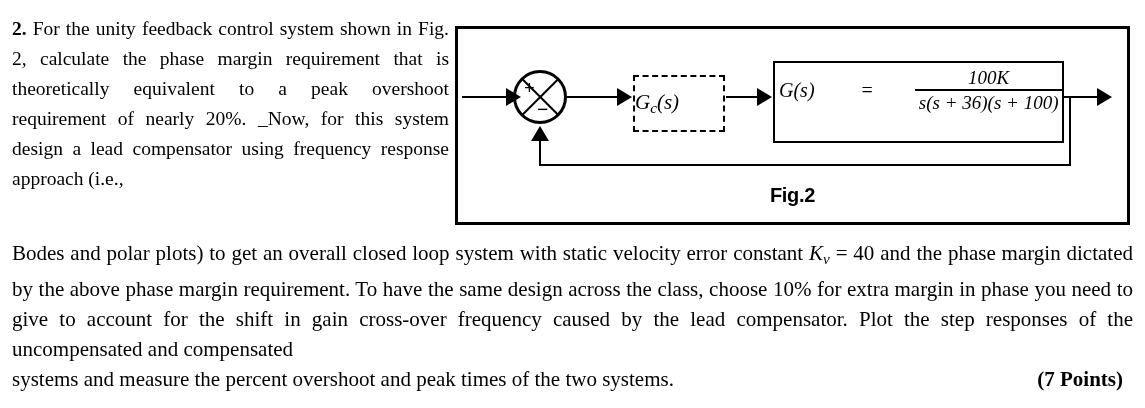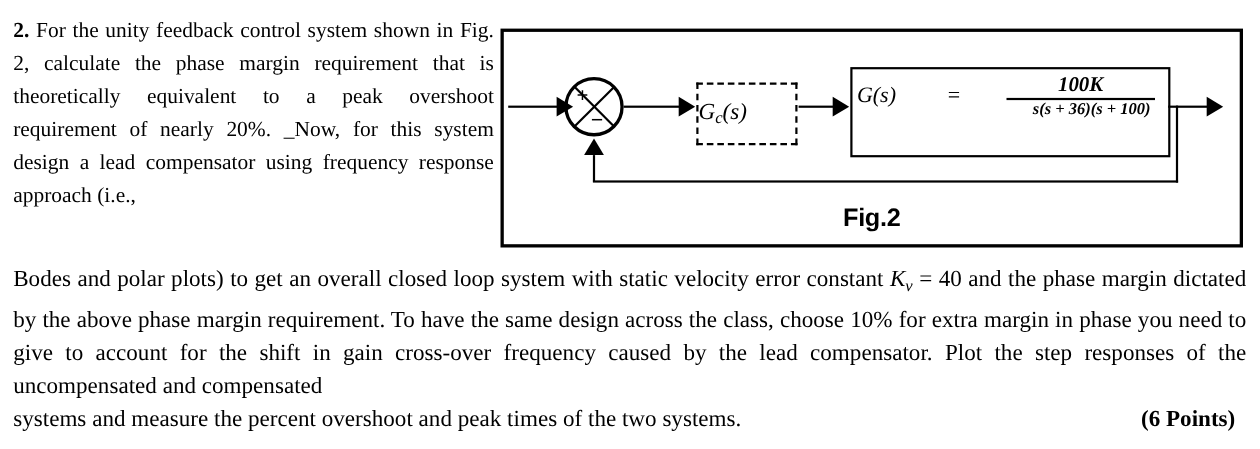--- a/index.html
+++ b/index.html
@@ -84,21 +84,21 @@
   }
 
   .fig-caption {
     position: absolute;
     left: 0;
     top: 155px;
     width: 100%;
     text-align: center;
     font-family: "Liberation Sans", "DejaVu Sans", sans-serif;
     font-weight: bold;
-    font-size: 23px;
+    font-size: 20px;
     letter-spacing: -0.3px;
   }
 
   
   .wire {
     position: absolute;
     background: #000000;
   }
   .wire-h { height: 2px; }
   .wire-v { width: 2px; }
@@ -200,35 +200,33 @@
     gap: 36px;
   }
   .plant-eq .lhs { padding-right: 5px; }
   .plant-eq .eqsign { padding: 0 6px; }
   .frac {
     display: inline-flex;
     flex-direction: column;
     align-items: center;
     vertical-align: middle;
     line-height: 1.12;
-    font-weight: bold;
   }
   .frac .num {
     padding: 0 8px 1px 8px;
     font-size: 19px;
   }
   .frac .bar {
     width: 100%;
     height: 1.6px;
     background: #000000;
   }
   .frac .den {
     padding: 1px 4px 0 4px;
-    font-size: 15px;
-    margin-left: 20px;
+    font-size: 19px;
   }
 </style>
 </head>
 <body>
 
 <div class="page">
 
   <div class="q-top"><span class="qnum">2.</span> <span>For the unity feedback control system shown in Fig. 2, calculate the phase margin requirement that is theoretically equivalent to a peak overshoot requirement of nearly 20%. _Now, for this system design a lead compensator using frequency response approach (i.e.,</span></div>
 
   <div class="figure-frame">
@@ -275,17 +273,17 @@
       <div class="wire wire-v" style="left:81px; top:112px; height:24px;"></div>
       <div class="arrow-u" style="left:73px; top:97px;"></div>
 
       <div class="fig-caption">Fig.2</div>
     </div>
   </div>
 
   <div class="q-bottom"><span>Bodes and polar plots) to get an overall closed loop system with static velocity error constant </span><span class="mvar">K</span><span class="msub">v</span><span> = 40 and the phase margin dictated by the above phase margin requirement. To have the same design across the class, choose 10% for extra margin in phase you need to give to account for the shift in gain cross-over frequency caused by the lead compensator. Plot the step responses of the uncompensated and compensated</span>
     <div class="lastline">
       <span>systems and measure the percent overshoot and peak times of the two systems.</span>
-      <span class="points">(6 Points)</span>
+      <span class="points">(7 Points)</span>
     </div>
   </div>
 
 </div>
 
 </body></html>

